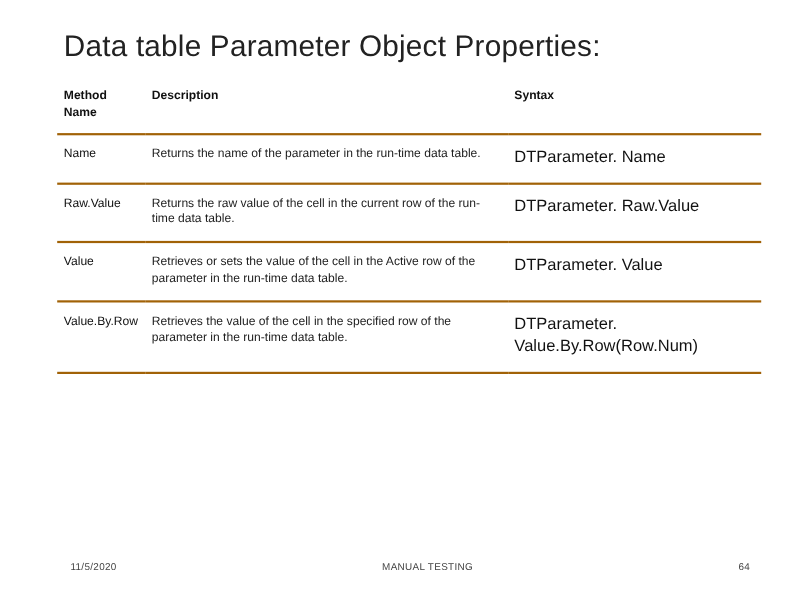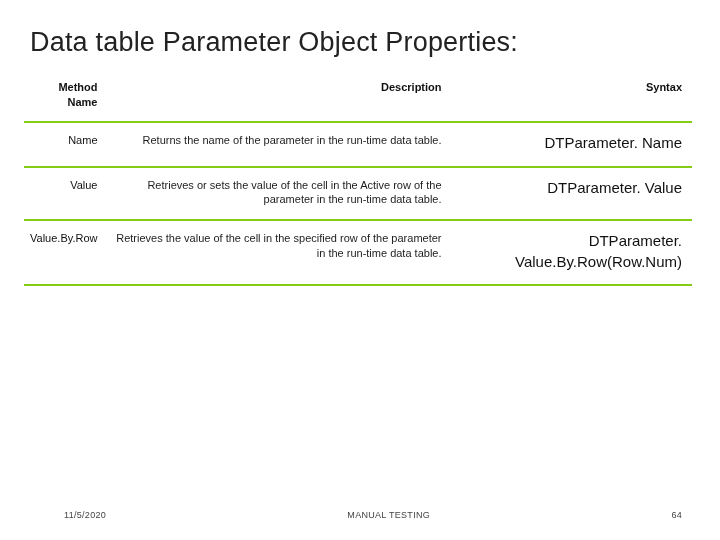--- a/index.html
+++ b/index.html
@@ -8,21 +8,21 @@
     width: 720px;
     height: 540px;
     background: #ffffff;
     font-family: Arial, Helvetica, sans-serif;
     color: #000;
     position: relative;
   }
   .slide {
     width: 100%;
     height: 100%;
-    padding: 26px 28px 0 24px;
+    padding: 26px 28px 0 52px;
     position: relative;
     border-radius: 10px;
   }
   .title {
     font-family: "Segoe UI Light", "Segoe UI", "Calibri Light", Arial, sans-serif;
     font-weight: 300;
     font-size: 27px;
     line-height: 1.1;
     color: #222;
     margin: 2px 0 18px 6px;
@@ -31,24 +31,24 @@
   .tbl {
     width: 100%;
     border-collapse: collapse;
     font-size: 11px;
     table-layout: fixed;
   }
   .tbl col.c1 { width: 12.5%; }
   .tbl col.c2 { width: 51.5%; }
   .tbl col.c3 { width: 36%; }
   .tbl th, .tbl td {
-    text-align: right;
+    text-align: left;
     vertical-align: top;
     padding: 10px 10px 12px 6px;
-    border-bottom: 2px solid #84cc16;
+    border-bottom: 2px solid #a16207;
     line-height: 1.35;
   }
   .tbl thead th {
     font-weight: 700;
     font-size: 11px;
     color: #111;
     padding-top: 4px;
   }
   .tbl td.name-cell { font-size: 11px; color: #111; margin-left: 32px; }
   .tbl td.desc-cell { font-size: 11px; color: #1d1d1d; }
@@ -88,20 +88,25 @@
         <th>Syntax</th>
       </tr>
     </thead>
     <tbody>
       <tr>
         <td class="name-cell">Name</td>
         <td class="desc-cell">Returns the name of the parameter in the run-time data table.</td>
         <td class="syn-cell">DTParameter. Name</td>
       </tr>
       <tr>
+        <td class="name-cell">Raw.Value</td>
+        <td class="desc-cell">Returns the raw value of the cell in the current row of the run-time data table.</td>
+        <td class="syn-cell">DTParameter. Raw.Value</td>
+      </tr>
+      <tr>
         <td class="name-cell">Value</td>
         <td class="desc-cell">Retrieves or sets the value of the cell in the Active row of the parameter in the run-time data table.</td>
         <td class="syn-cell">DTParameter. Value</td>
       </tr>
       <tr>
         <td class="name-cell">Value.By.Row</td>
         <td class="desc-cell">Retrieves the value of the cell in the specified row of the parameter in the run-time data table.</td>
         <td class="syn-cell">DTParameter. Value.By.Row(Row.Num)</td>
       </tr>
     </tbody>

